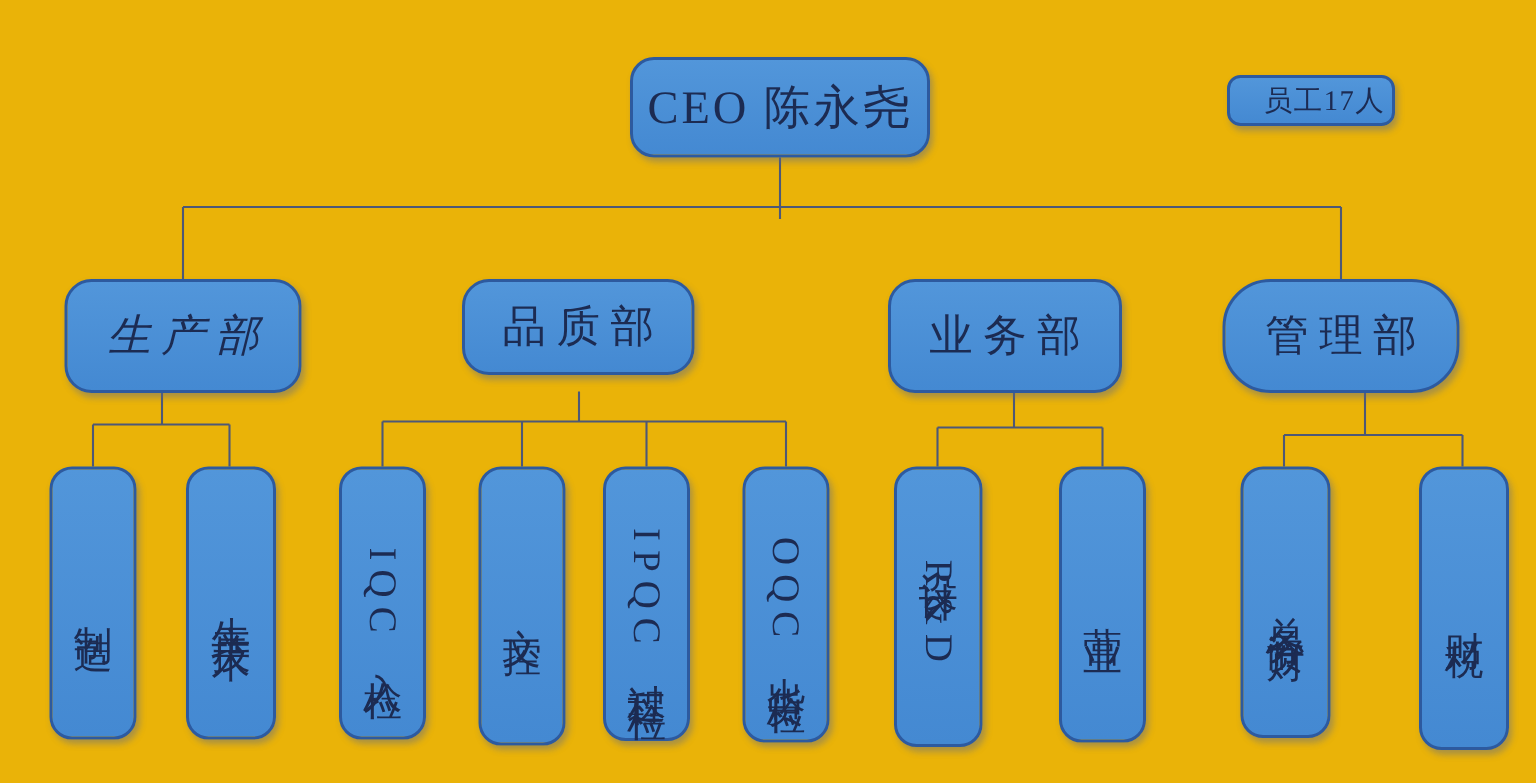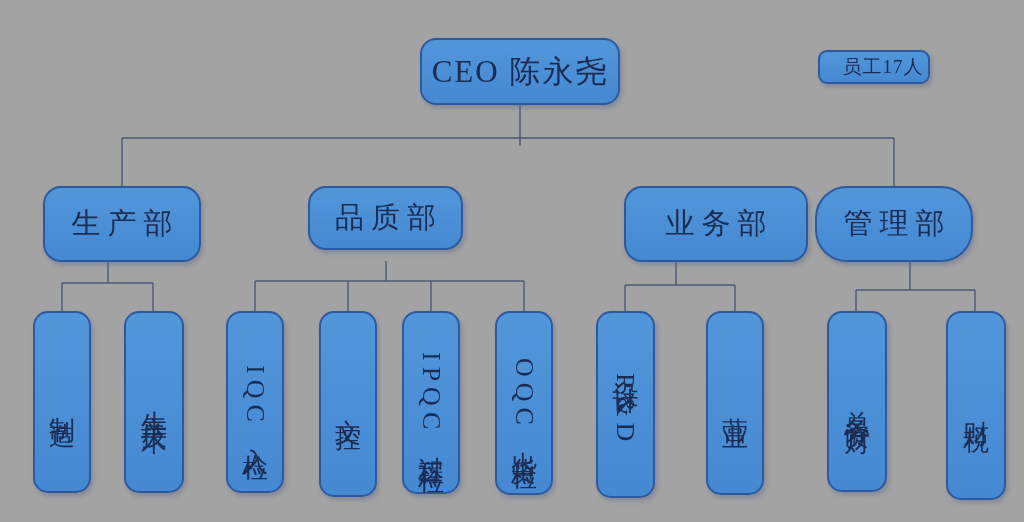--- a/index.html
+++ b/index.html
@@ -1,20 +1,20 @@
 <!DOCTYPE html>
 <html><head>
 <meta charset="utf-8">
 <style>
   html, body { margin: 0; padding: 0; background: #ffffff; }
   .canvas {
     position: relative;
     width: 1024px;
     height: 522px;
-    background: #a3a3a3;
+    background: #eab308;
     font-family: "Liberation Serif", "DejaVu Serif", serif;
     overflow: hidden;
   }
   .lines {
     position: absolute;
     left: 0; top: 0;
     width: 1024px; height: 522px;
     pointer-events: none;
   }
   .node {
@@ -88,25 +88,25 @@
       <line x1="856" y1="290" x2="975" y2="290"></line>
       <line x1="856" y1="290" x2="856" y2="311"></line>
       <line x1="975" y1="290" x2="975" y2="311"></line>
     </g>
   </svg>
 
   <div class="node node-ceo" style="left:420px; top:38px; width:200px; height:67px;">CEO 陈永尧</div>
 
   <div class="node node-badge" style="left:818px; top:50px; width:112px; height:34px;">员工17人</div>
 
-  <div class="node node-dept" style="left:43px;  top:186px; width:158px; height:76px;">生产部</div>
+  <div class="node node-dept" style="left:43px;  top:186px; width:158px; height:76px;font-style:italic;">生产部</div>
 
   <div class="node node-dept" style="left:308px; top:186px; width:155px; height:64px;">品质部</div>
 
-  <div class="node node-dept" style="left:592px; top:186px; width:184px; height:76px;margin-left:32px;">业务部</div>
+  <div class="node node-dept" style="left:592px; top:186px; width:156px; height:76px;">业务部</div>
 
   <div class="node node-dept" style="left:815px; top:186px; width:158px; height:76px;border-radius:32px;">管理部</div>
 
   <div class="node node-sub" style="left:33px;  top:311px; width:58px; height:182px;">制造</div>
 
   <div class="node node-sub" style="left:124px; top:311px; width:60px; height:182px;">生产技术</div>
 
   <div class="node node-sub" style="left:226px; top:311px; width:58px; height:182px;">IQC入检</div>
 
   <div class="node node-sub" style="left:319px; top:311px; width:58px; height:186px;">文控</div>

